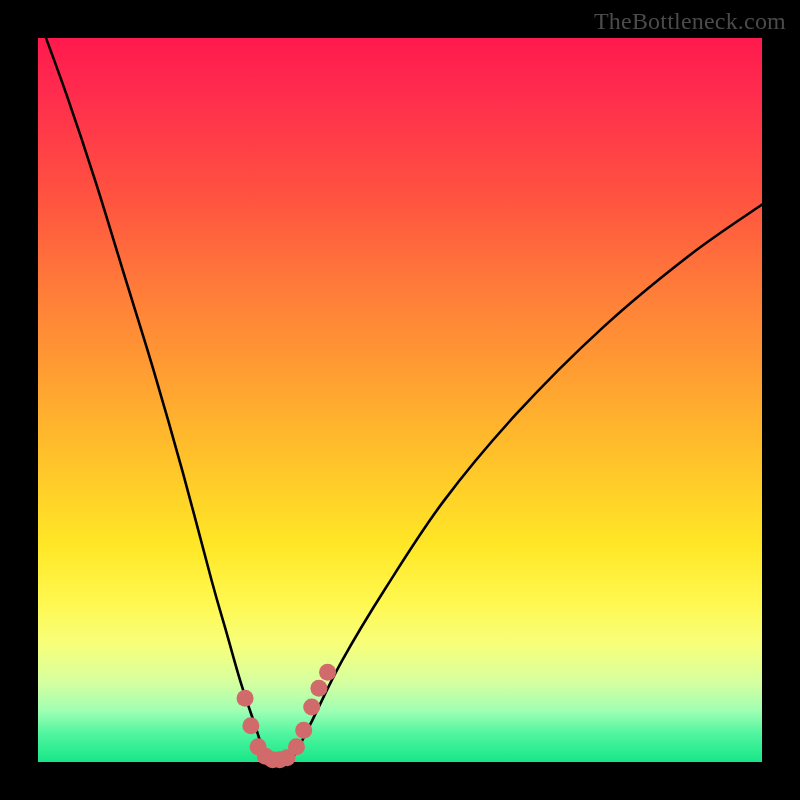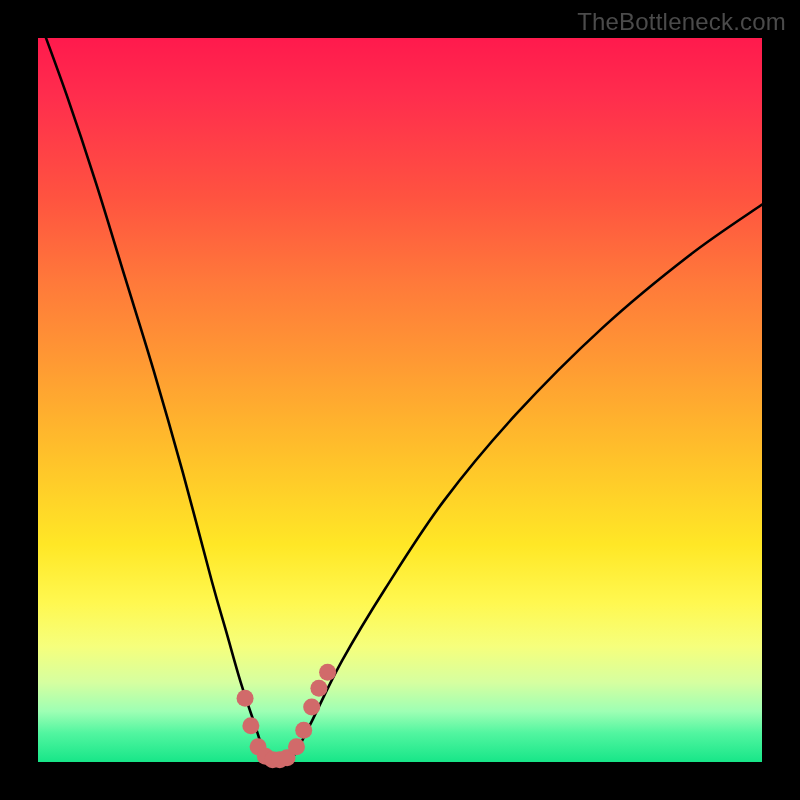--- a/index.html
+++ b/index.html
@@ -11,20 +11,21 @@
     overflow: hidden;
     font-family: Arial, Helvetica, sans-serif;
   }
   .frame {
     position: absolute;
     top: 0;
     left: 0;
     width: 800px;
     height: 800px;
     background: #000;
+    font-family: Liberation Serif, serif;
   }
   .plot-area {
     position: absolute;
     top: 38px;
     left: 38px;
     width: 724px;
     height: 724px;
     background: linear-gradient(to bottom,
       #ff1a4d 0%,
       #ff2d4d 8%,

